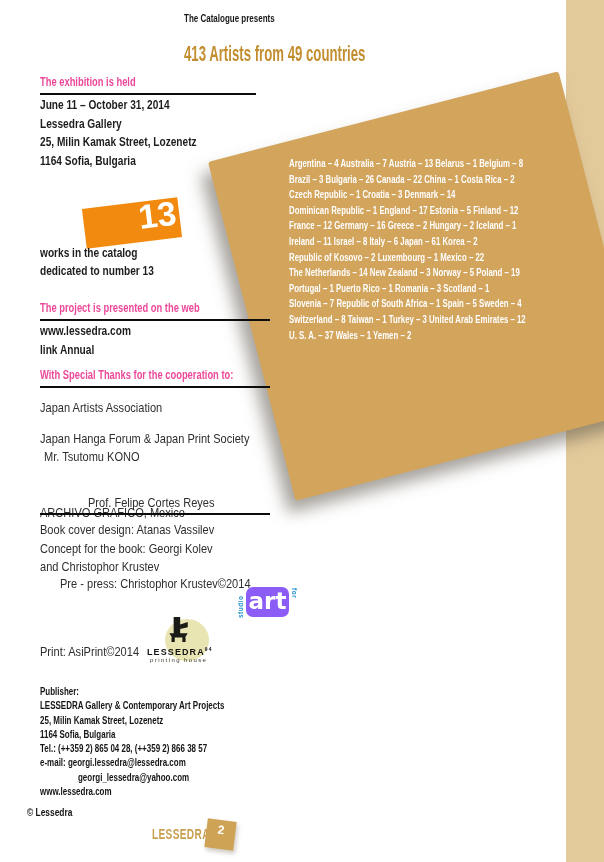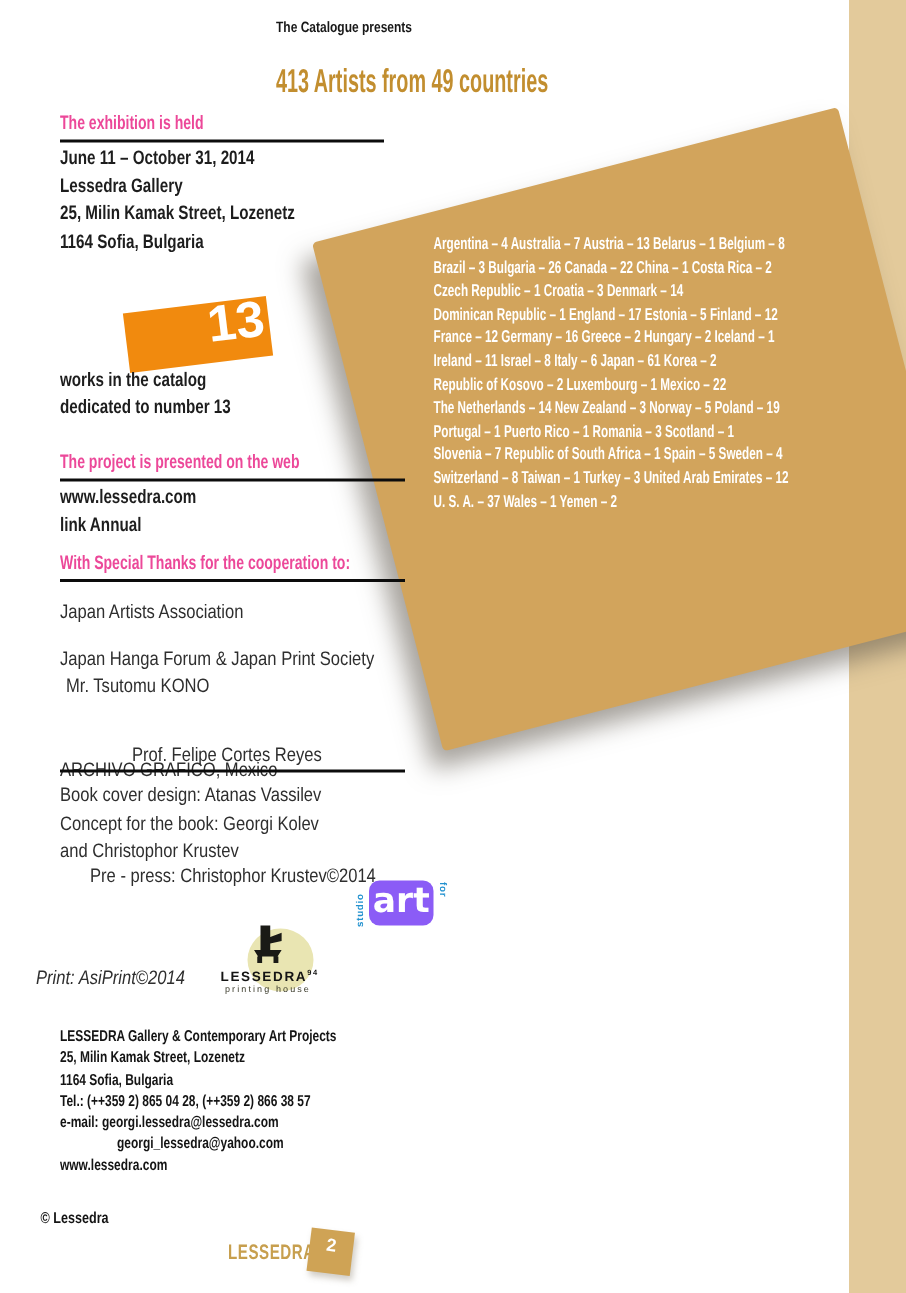--- a/index.html
+++ b/index.html
@@ -145,33 +145,34 @@
 
   <div class="abs jp" style="left:40px;top:576px;padding-left:20px;">
     <span class="cond s85">Pre - press: Christophor Krustev©2014</span>
   </div>
   <div class="abs artlogo">
     <span class="art-vert art-vl">studio</span>
     <span class="artbox">art</span>
     <span class="art-vert art-vr">for</span>
   </div>
 
-  <div class="abs jp" style="left:24px;top:644px;font-style:italic;">
+  <div class="abs jp" style="left:40px;top:644px;">
     <span class="cond s85">Print: AsiPrint©2014</span>
   </div>
   <div class="abs simolini">
     <span class="sim-circle"></span>
     <svg class="sim-press" viewBox="0 0 24 26">
       <path d="M8 1h6v15H8z M14 8l7-2.5v5L14 12z M4 16h17l-2.5 4H6.5z M6 20h3v4H6z M16 20h3v4h-3z" fill="#1a1a16"></path>
     </svg>
     <span class="sim-name"><span>LESSEDRA</span><sup>94</sup></span>
     <span class="sim-sub">printing house</span>
   </div>
 
   <div class="abs" style="left:40px;top:685px;">
+    <div class="pub-line"><span class="cond s76">Publisher:</span></div>
     <div class="pub-line"><span class="cond s76">LESSEDRA Gallery &amp; Contemporary Art Projects</span></div>
     <div class="pub-line"><span class="cond s76">25, Milin Kamak Street, Lozenetz</span></div>
     <div class="pub-line"><span class="cond s76">1164 Sofia, Bulgaria</span></div>
     <div class="pub-line"><span class="cond s76">Tel.: (++359 2) 865 04 28, (++359 2) 866 38 57</span></div>
     <div class="pub-line"><span class="cond s76">e-mail: georgi.lessedra@lessedra.com</span></div>
     <div class="pub-line pub-indent"><span class="cond s76">georgi_lessedra@yahoo.com</span></div>
     <div class="pub-line"><span class="cond s76">www.lessedra.com</span></div>
   </div>
 
   <div class="abs copyright" style="left:27px;top:806px;">

